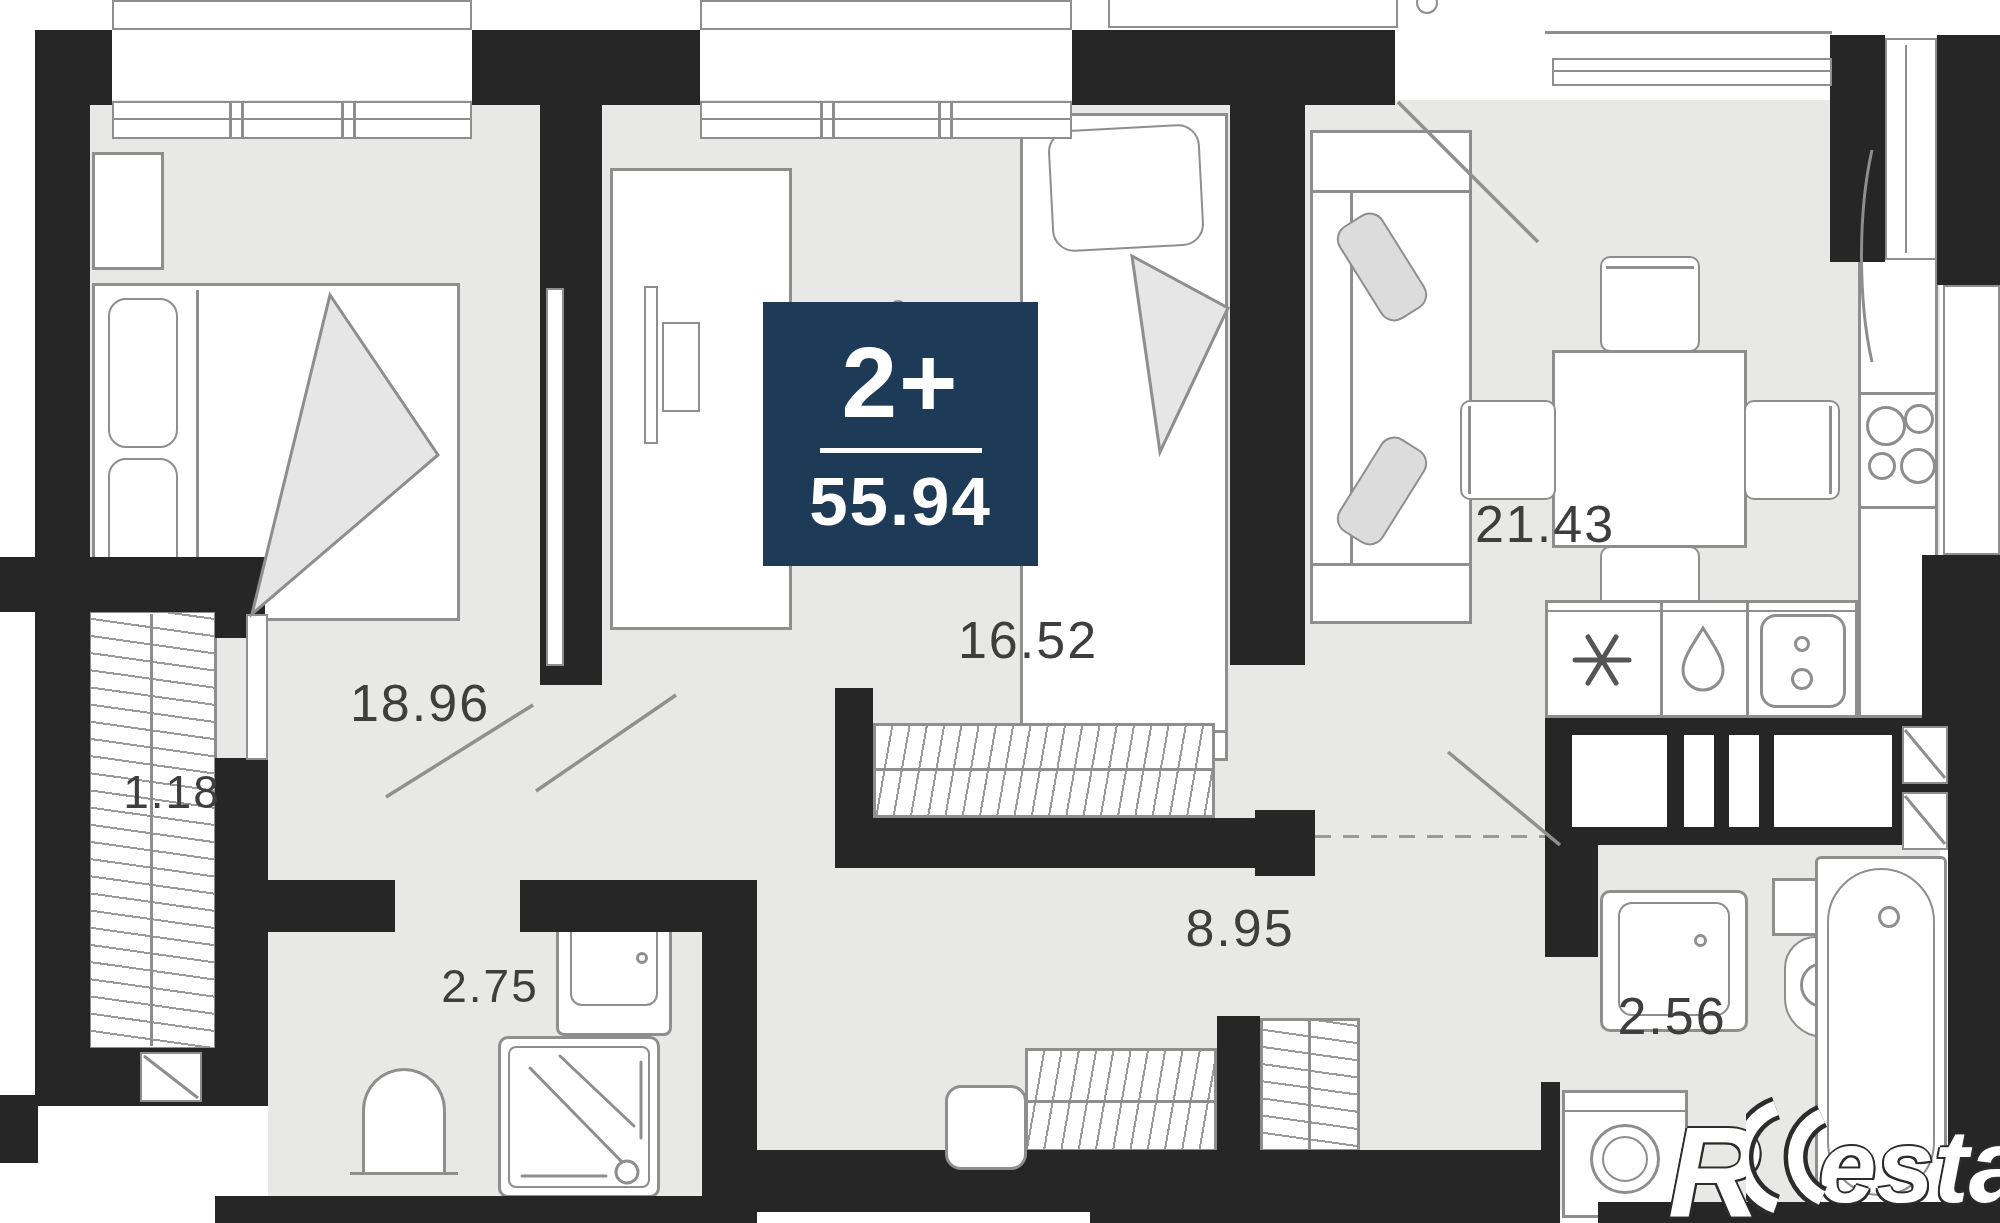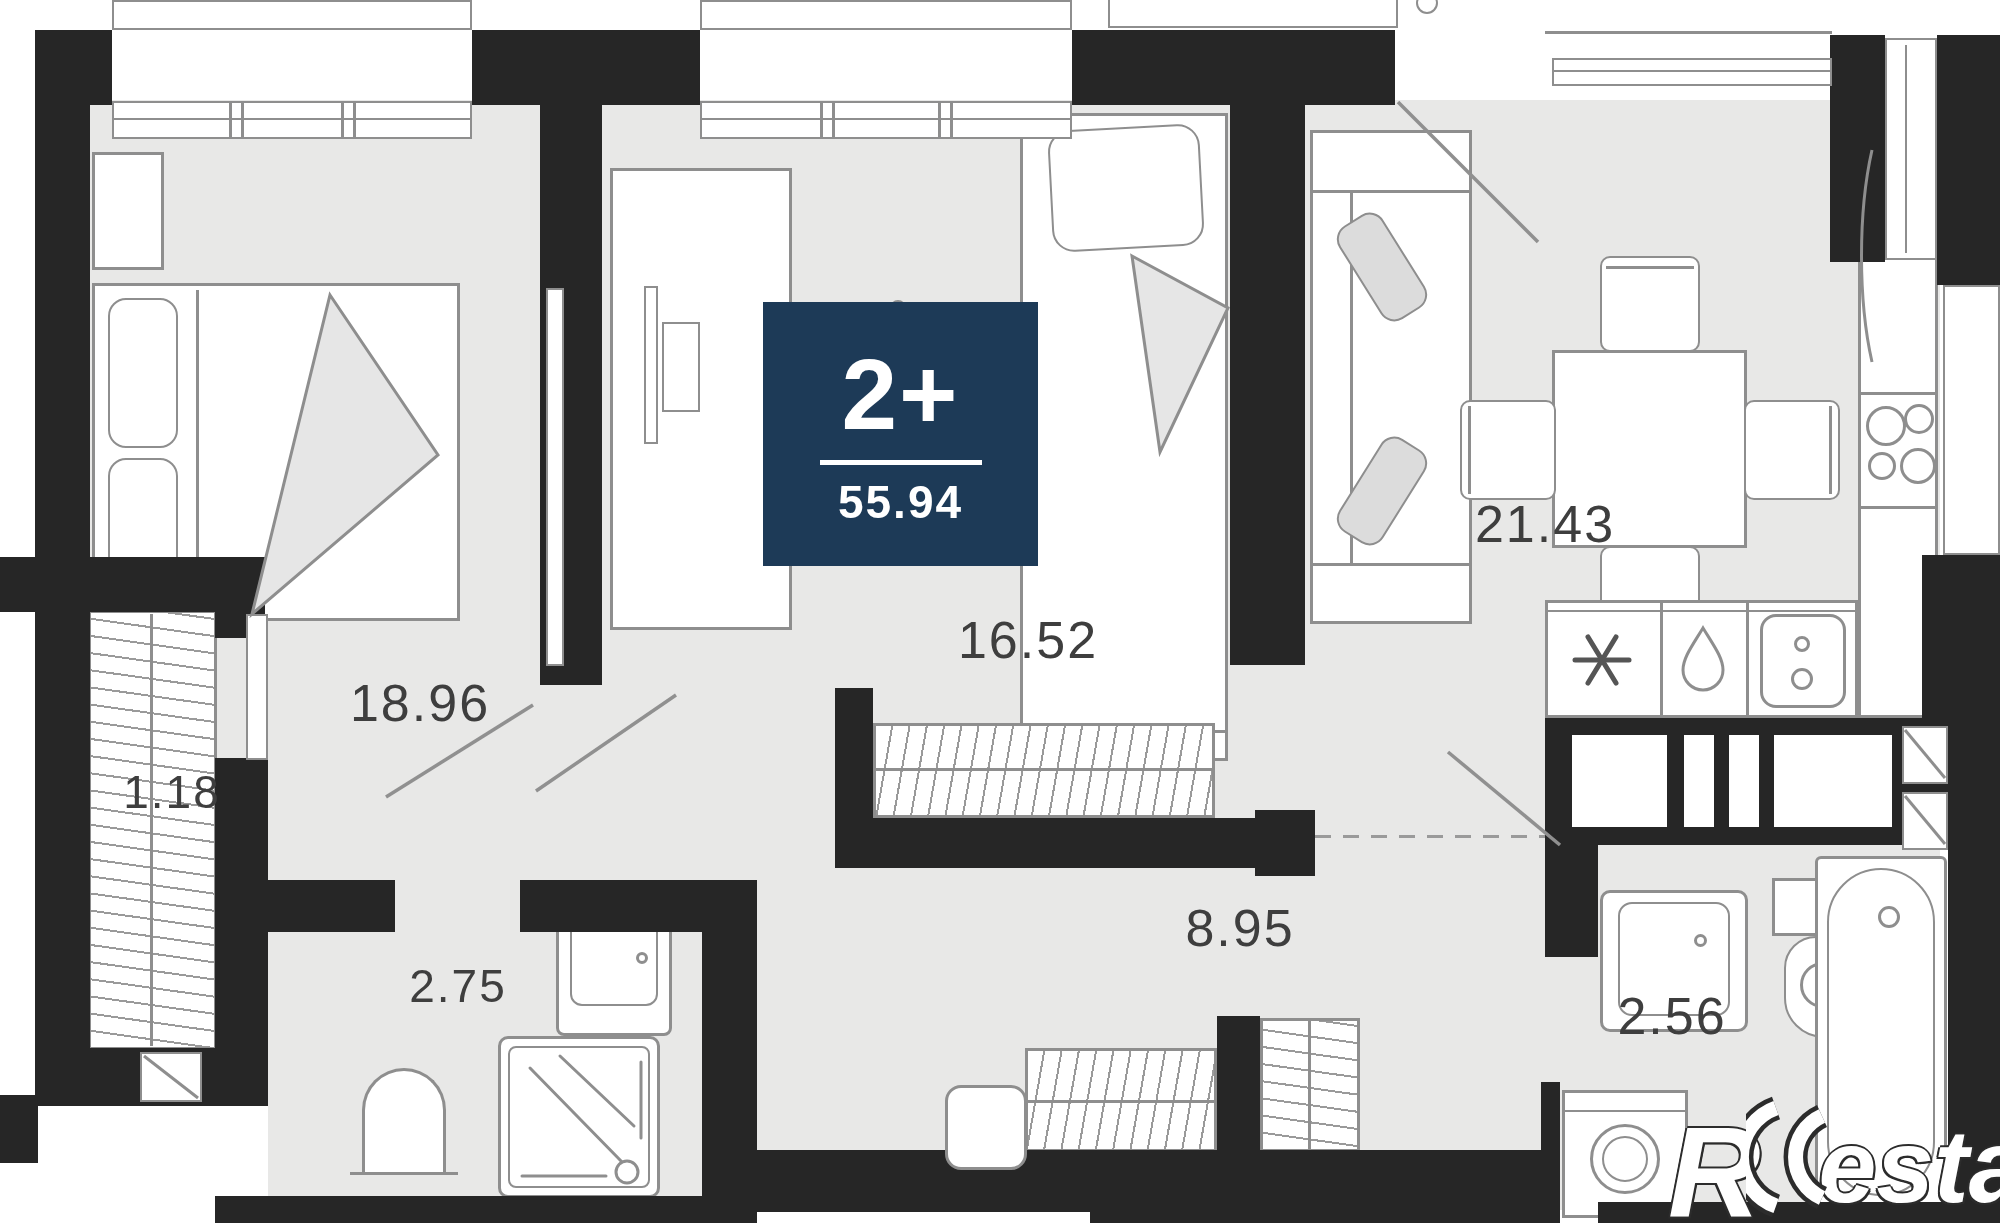--- a/index.html
+++ b/index.html
@@ -15,21 +15,21 @@
   .gap{position:absolute;background:#fff;}
   .hatch-v{background-image:repeating-linear-gradient(100deg, transparent 0 15px, #9a9a9a 15px 17px);}
   .hatch-h{background-image:repeating-linear-gradient(8deg, transparent 0 15px, #9a9a9a 15px 17px);}
   .lbl{position:absolute;color:#3e3e3e;font-size:52px;font-weight:500;letter-spacing:2px;
        transform:translate(-50%,-50%);white-space:nowrap;}
   .lbl.sm{font-size:46px;}
   .badge{position:absolute;left:763px;top:302px;width:275px;height:264px;background:var(--badge,#1d3a57);
          display:flex;flex-direction:column;align-items:center;justify-content:center;color:#fff;}
   .badge .rt{font-size:100px;font-weight:bold;line-height:1;letter-spacing:2px;}
   .badge .dv{width:162px;height:5px;background:#fff;margin:16px 0 14px 0;}
-  .badge .ta{font-size:46px;font-weight:bold;line-height:1;letter-spacing:2px;}
+  .badge .ta{font-size:69px;font-weight:bold;line-height:1;letter-spacing:2px;}
   .pouf{position:absolute;background:#fff;border:3px solid #8e8e8e;border-radius:16px;box-sizing:border-box;}
   svg.overlay{position:absolute;left:0;top:0;pointer-events:none;}
   .wm{position:absolute;left:1668px;top:1108px;width:400px;height:115px;color:#fff;
       font-style:italic;font-weight:bold;white-space:nowrap;
       text-shadow:2px 0 0 #2c2c2c,-2px 0 0 #2c2c2c,0 2px 0 #2c2c2c,0 -2px 0 #2c2c2c,2px 2px 0 #2c2c2c,-2px 2px 0 #2c2c2c;}
   .wm .wm-r{font-size:128px;line-height:1;vertical-align:-14px;}
   .wm .wm-rest{font-size:104px;line-height:1;margin-left:58px;}
   .wm svg{position:absolute;left:78px;top:-14px;}
   .dash{position:absolute;height:3px;background-image:repeating-linear-gradient(90deg,#9a9a9a 0 16px,transparent 16px 28px);}
 </style>
@@ -220,21 +220,21 @@
       <line x1="530" y1="1068" x2="622" y2="1162"></line>
       <line x1="560" y1="1056" x2="634" y2="1126"></line>
       <line x1="641" y1="1062" x2="641" y2="1138"></line>
       <line x1="522" y1="1176" x2="606" y2="1176"></line>
     </g>
     <circle cx="627" cy="1172" r="11" fill="#fff" stroke="#8e8e8e" stroke-width="3"></circle>
   </svg>
 
   <div class="lbl" style="left:420px;top:703px;">18.96</div>
   <div class="lbl sm" style="left:172px;top:792px;">1.18</div>
-  <div class="lbl sm" style="left:458px;top:986px;">2.75</div>
+  <div class="lbl sm" style="left:490px;top:986px;">2.75</div>
   <div class="lbl" style="left:1028px;top:640px;">16.52</div>
   <div class="lbl" style="left:1240px;top:928px;">8.95</div>
   <div class="lbl" style="left:1545px;top:524px;">21.43</div>
   <div class="lbl" style="left:1672px;top:1016px;">2.56</div>
 
   <div class="badge">
     <div class="rt">2+</div>
     <div class="dv"></div>
     <div class="ta">55.94</div>
   </div>

